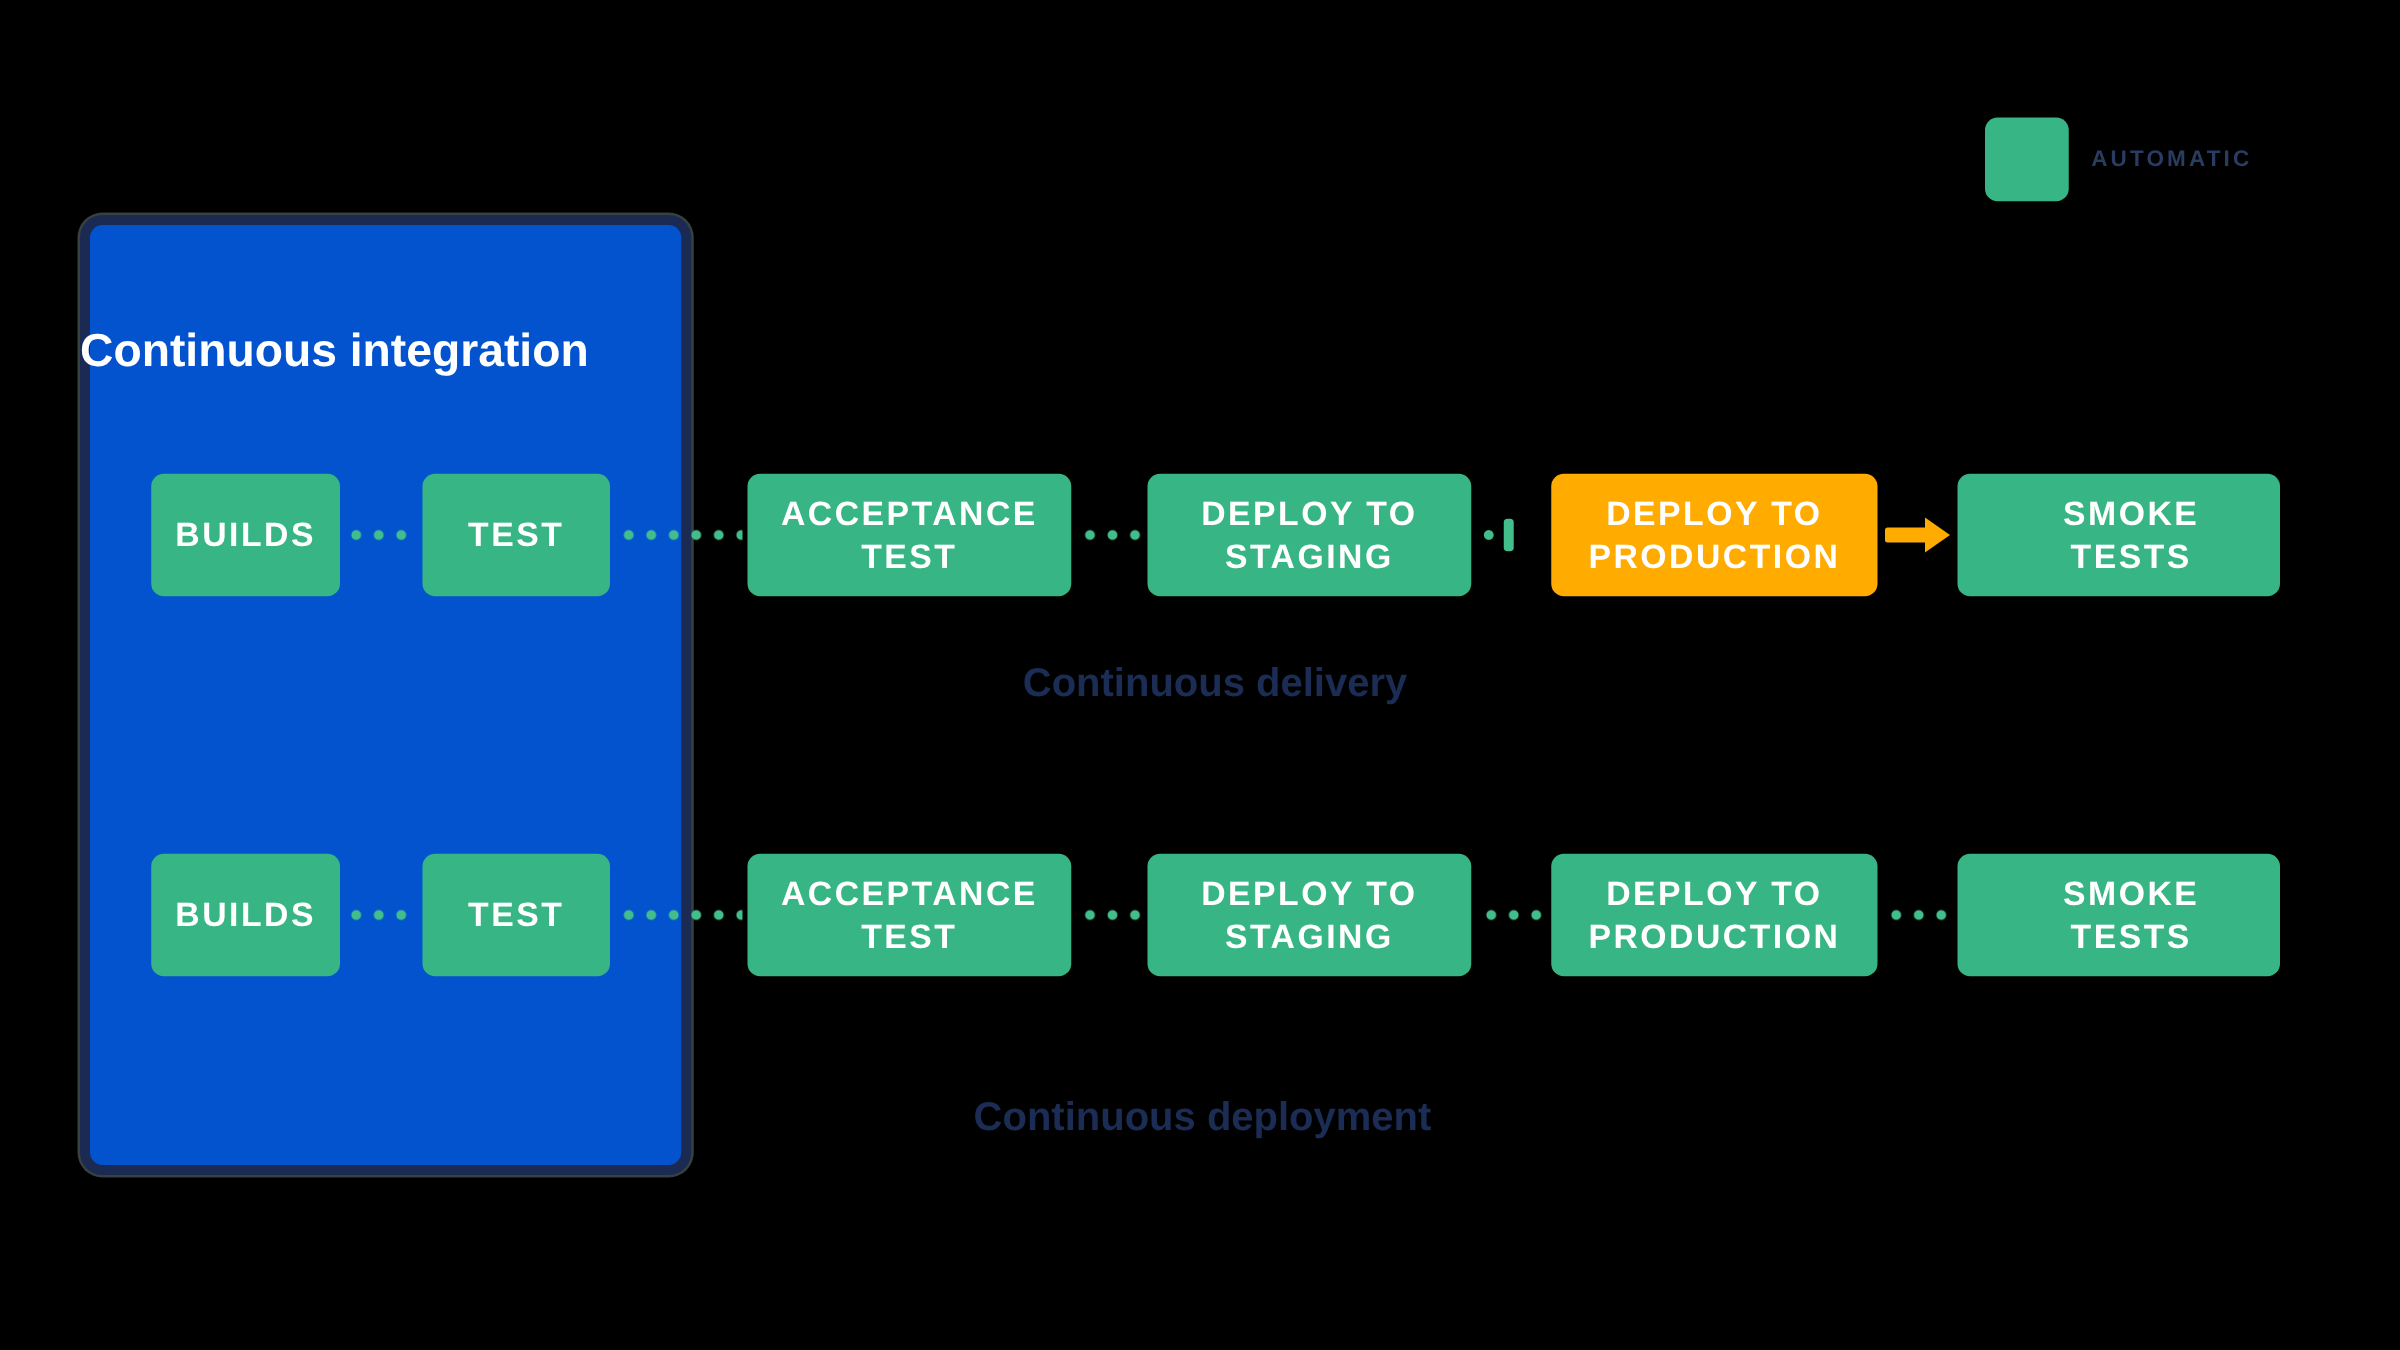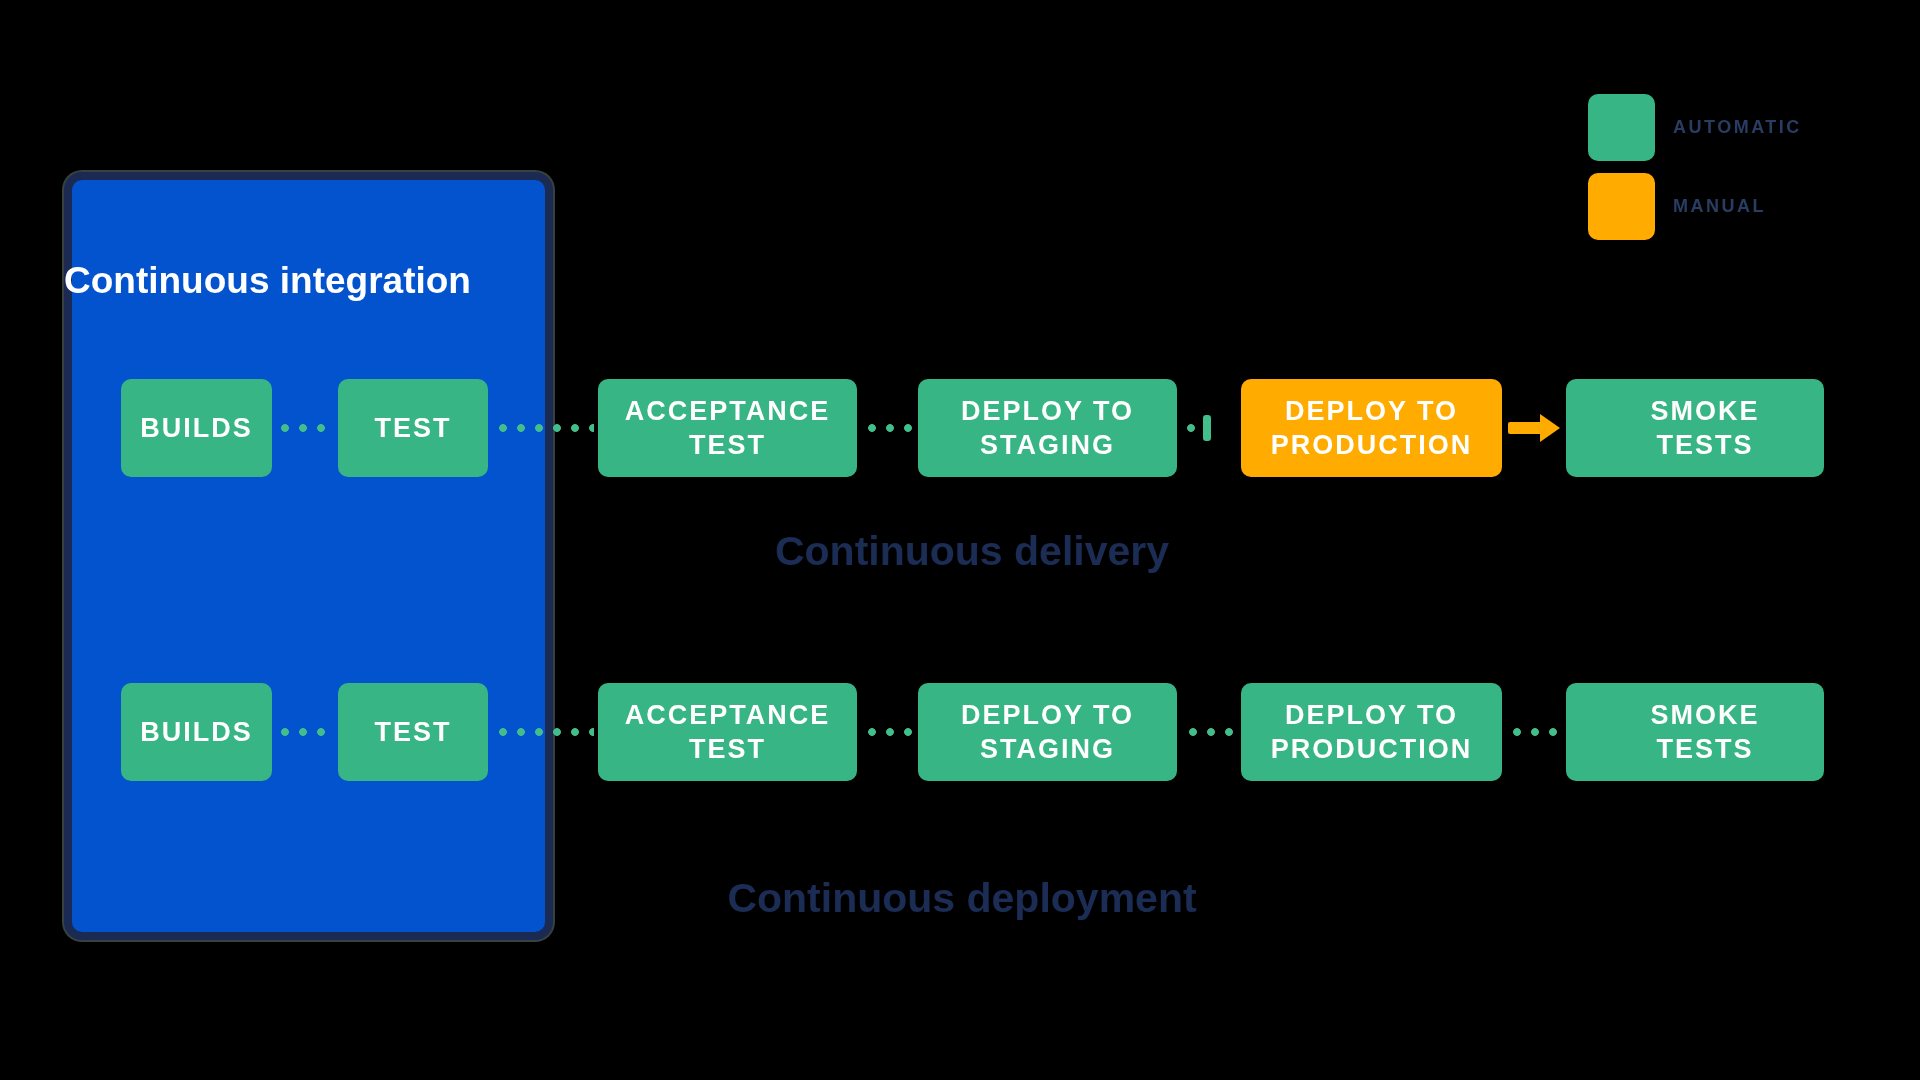--- a/index.html
+++ b/index.html
@@ -81,21 +81,21 @@
   }
   .arrow .head {
     position: absolute; left: 32px; top: 0; width: 0; height: 0;
     border-top: 14px solid transparent; border-bottom: 14px solid transparent;
     border-left: 20px solid #FFAB00;
   }
 
   
   .row-label {
     position: absolute; width: 620px; text-align: center;
-    color: #1B2C55; font-size: 41px; font-weight: 700; letter-spacing: 0px;
+    color: #1B2C55; font-size: 32px; font-weight: 700; letter-spacing: 0px;
   }
   .delivery-label   { left: 662px; top: 528px; }
   .deployment-label { left: 652px; top: 831px; margin-top: 44px; }
 
   
   .legend-item {
     position: absolute; display: flex; align-items: center; gap: 18px;
   }
   .legend-item.automatic-item { left: 1588px; top: 93px;  height: 68px; }
   .legend-item.manual-item    { left: 1588px; top: 173px; height: 67px; }
@@ -111,24 +111,20 @@
 <body>
 
 <div class="stage">
 
   <div class="ci-container"></div>
   <div class="ci-title">Continuous integration</div>
 
   <div class="legend-item automatic-item">
     <span class="swatch automatic"></span>
     <span class="legend-label">AUTOMATIC</span>
-  </div>
-  <div class="legend-item manual-item">
-    <span class="swatch manual"></span>
-    <span class="legend-label">MANUAL</span>
   </div>
 
   <div class="stage-box r1 c1 automatic">
     <span>BUILDS</span>
   </div>
   <div class="dotted r1line seg1"></div>
   <div class="stage-box r1 c2 automatic">
     <span>TEST</span>
   </div>
   <div class="dotted r1line seg2"></div>

